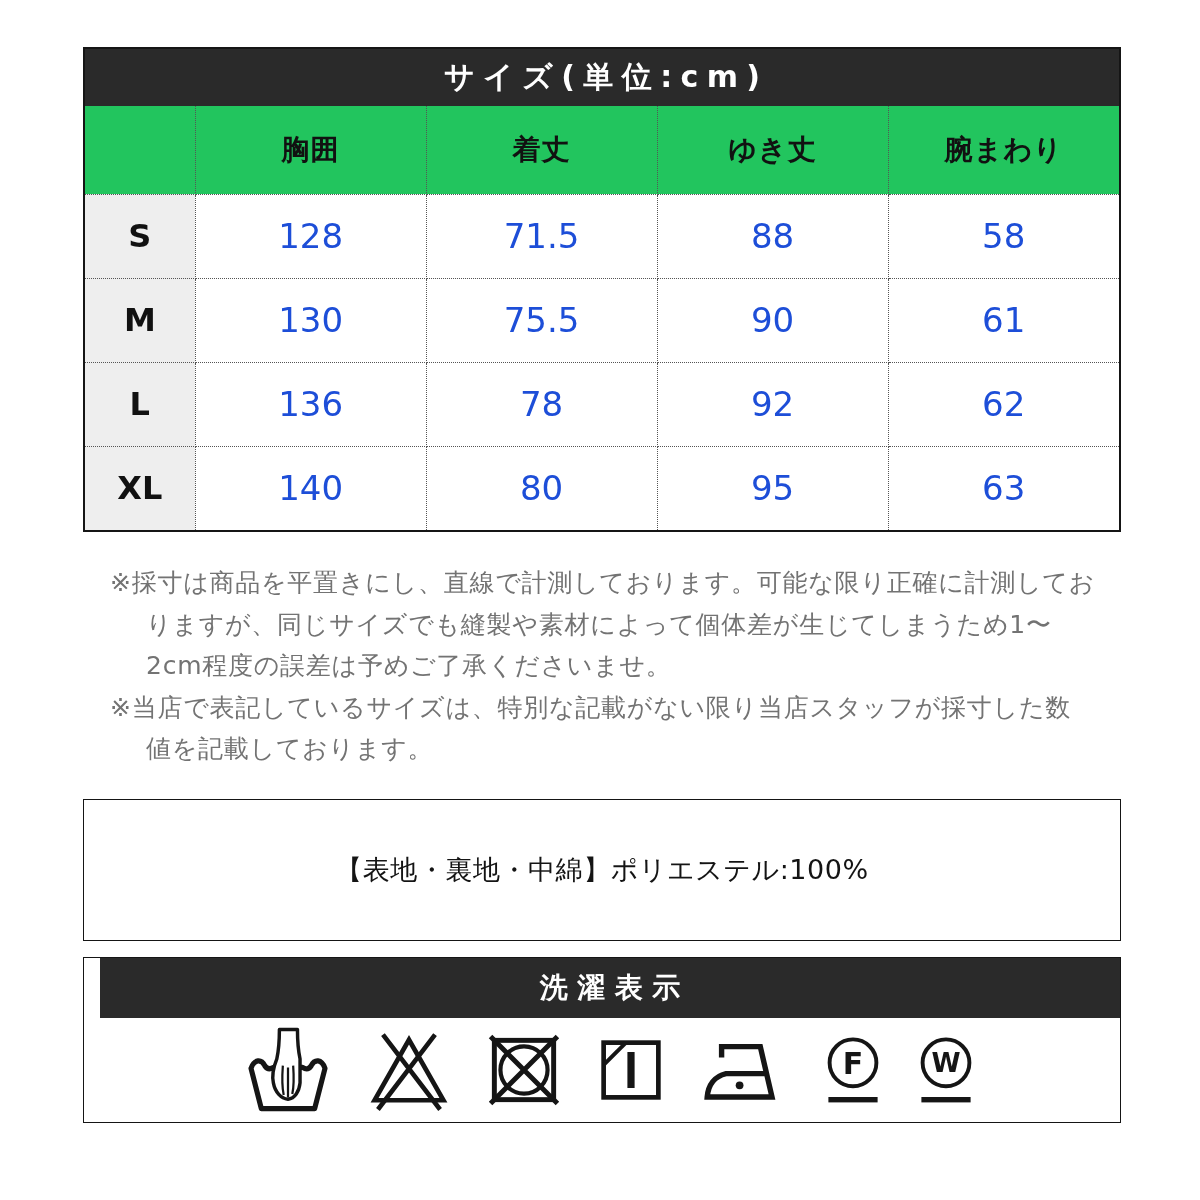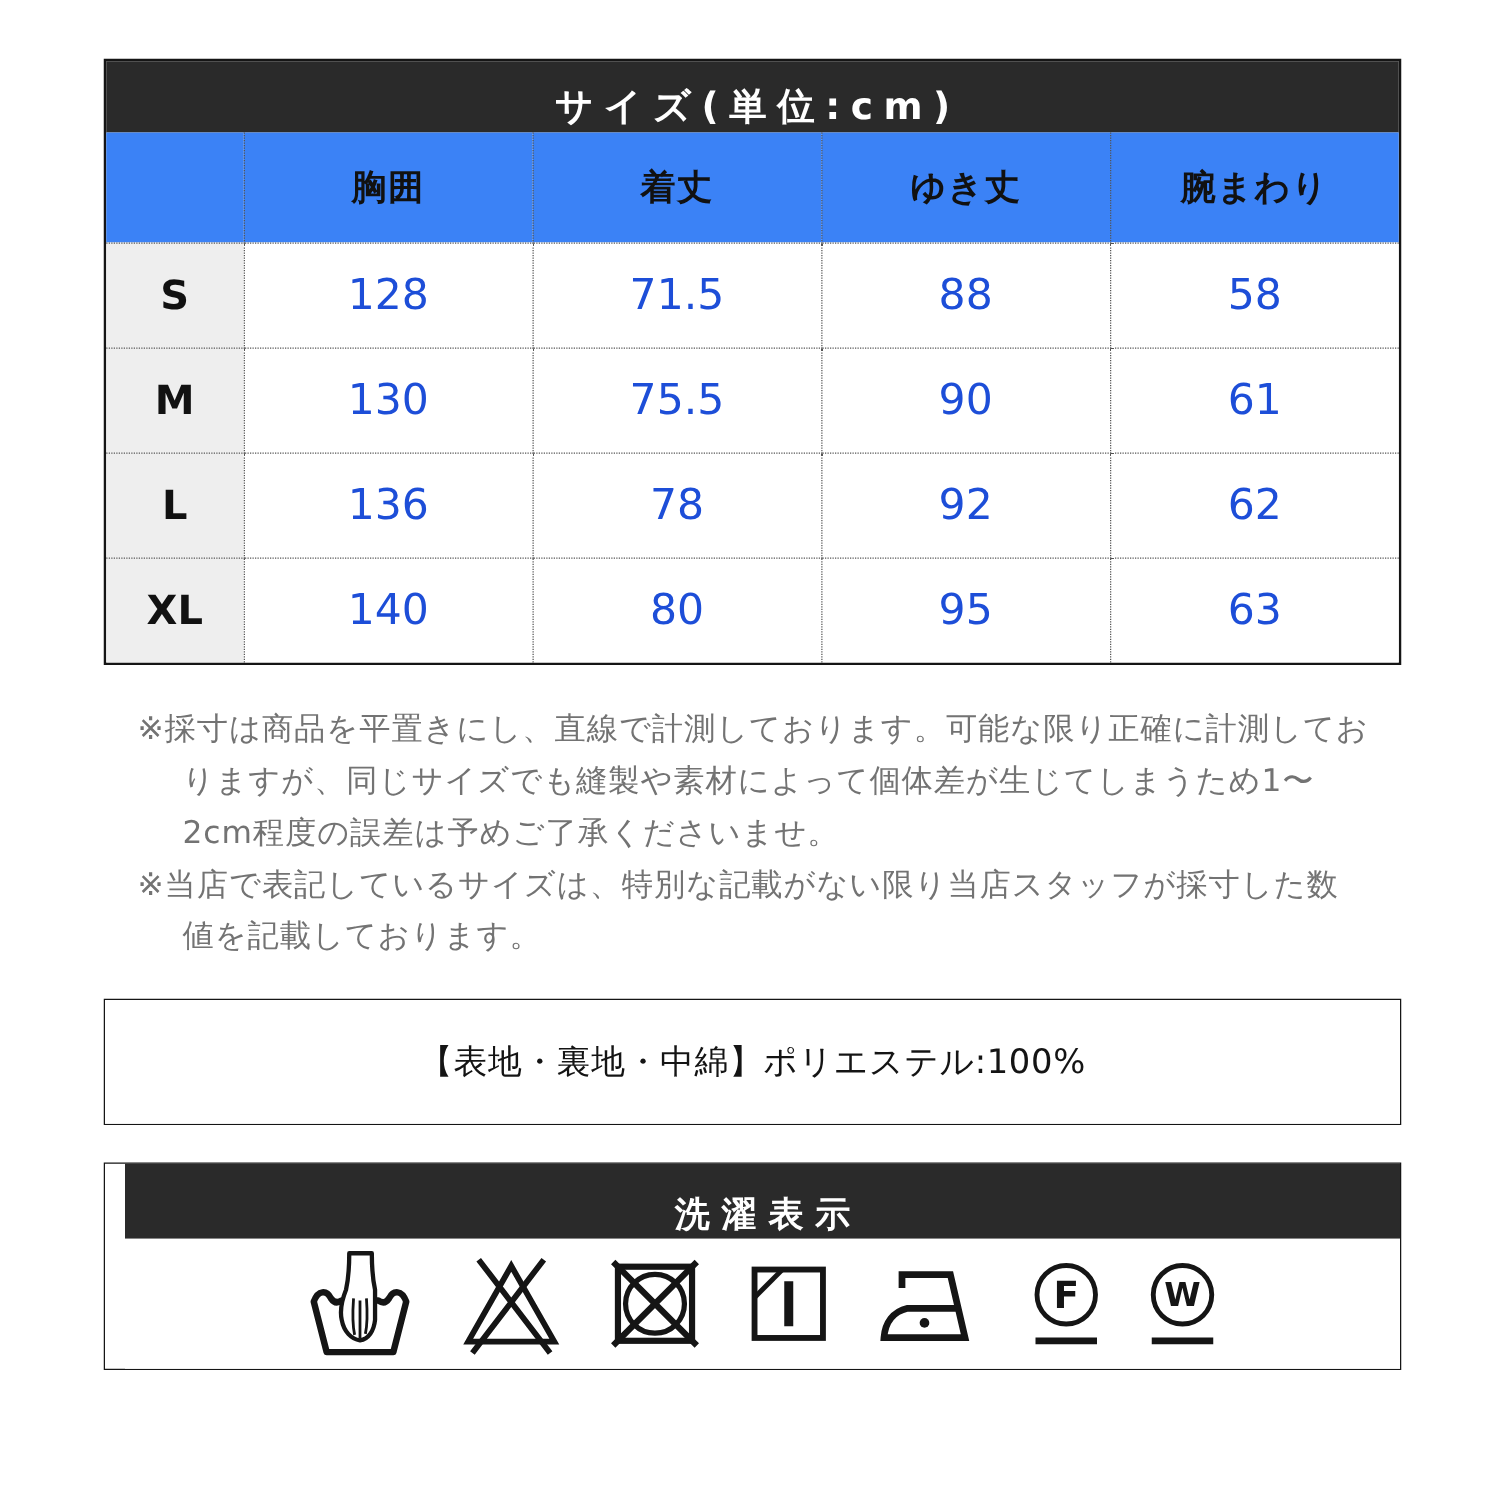--- a/index.html
+++ b/index.html
@@ -4,53 +4,53 @@
 <style>
   html,body{margin:0;padding:0;}
   body{
     width:1200px;height:1200px;background:#ffffff;overflow:hidden;
     font-family:"DejaVu Sans","Liberation Sans",sans-serif;color:#111;
   }
   .page{width:1038px;margin-left:83px;padding-top:47px;}
 
   
   .bar{
-    background:#2a2a2a;color:#fff;display:flex;align-items:flex-end;justify-content:center;
+    background:#2a2a2a;color:#fff;display:flex;align-items:center;justify-content:center;
     font-weight:bold;
   }
   .bar-size{height:57px;font-size:30px;letter-spacing:.28em;text-indent:.28em;}
   .bar-sub{height:60px;font-size:28px;letter-spacing:.34em;text-indent:.34em;}
 
   
   .size-section{border:2px solid #151515;}
   table.size-table{width:100%;border-collapse:collapse;table-layout:fixed;}
   table.size-table th,table.size-table td{
     border:1px dotted #555;text-align:center;vertical-align:middle;padding:0;
   }
   table.size-table tr > *:first-child{border-left:none;width:10.6%;}
   table.size-table tr > *:last-child{border-right:none;}
   table.size-table thead th{border-top:none;}
   table.size-table tbody tr:last-child *{border-bottom:none;}
   thead tr{height:88px;}
   tbody tr{height:84px;}
-  thead th{background:#3b82f6;font-size:28px;font-weight:bold;letter-spacing:.04em;}
+  thead th{background:#22c55e;font-size:28px;font-weight:bold;letter-spacing:.04em;}
   tbody th{background:#eeeeee;font-size:32px;font-weight:bold;}
   tbody td{background:#ffffff;font-size:34px;font-weight:400;color:#1d4ed8;}
 
   
   .notes{margin:30px 30px 0 27px;width:985px;font-size:25px;line-height:1.66;color:#737373;
          letter-spacing:.03em;}
   .notes p{margin:0;padding-left:1.44em;text-indent:-1.44em;}
 
   
   .boxed{border:1px solid #151515;}
   .material-section{margin-top:29px;}
-  .material-body{height:99px;display:flex;align-items:center;justify-content:center;
+  .material-body{height:140px;display:flex;align-items:center;justify-content:center;
                  background:#fff;font-size:27px;letter-spacing:.02em;color:#141414;}
-  .laundry-section{margin-top:30px;padding-left:16px;}
+  .laundry-section{margin-top:16px;padding-left:16px;}
   .laundry-body{height:104px;display:flex;align-items:center;justify-content:center;
                 gap:33px;background:#fff;}
   .laundry-body svg{display:block;}
   .ic{stroke:#151515;fill:none;}
 </style>
 </head>
 <body>
 
 <div class="page">
 

